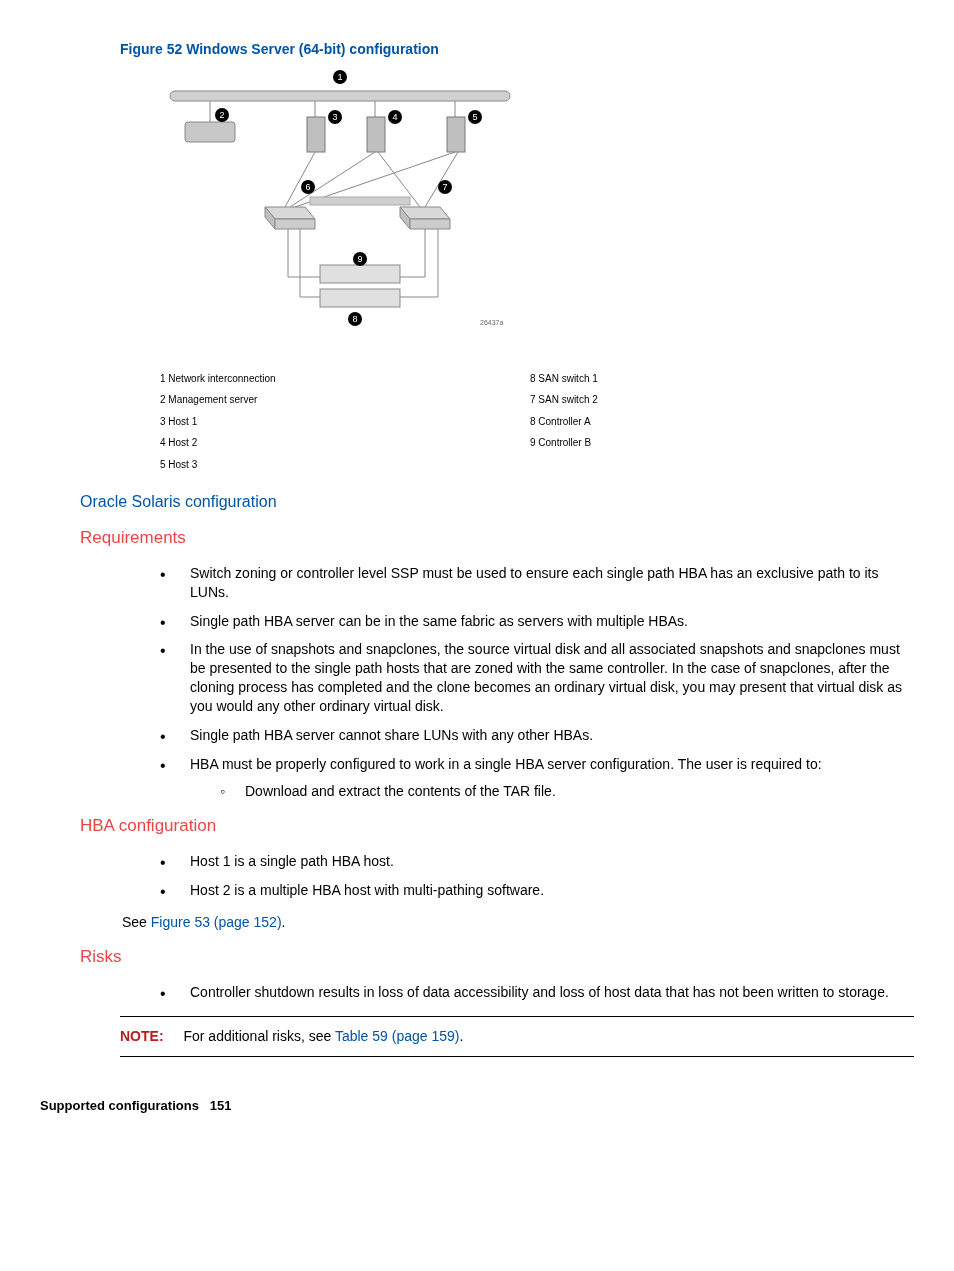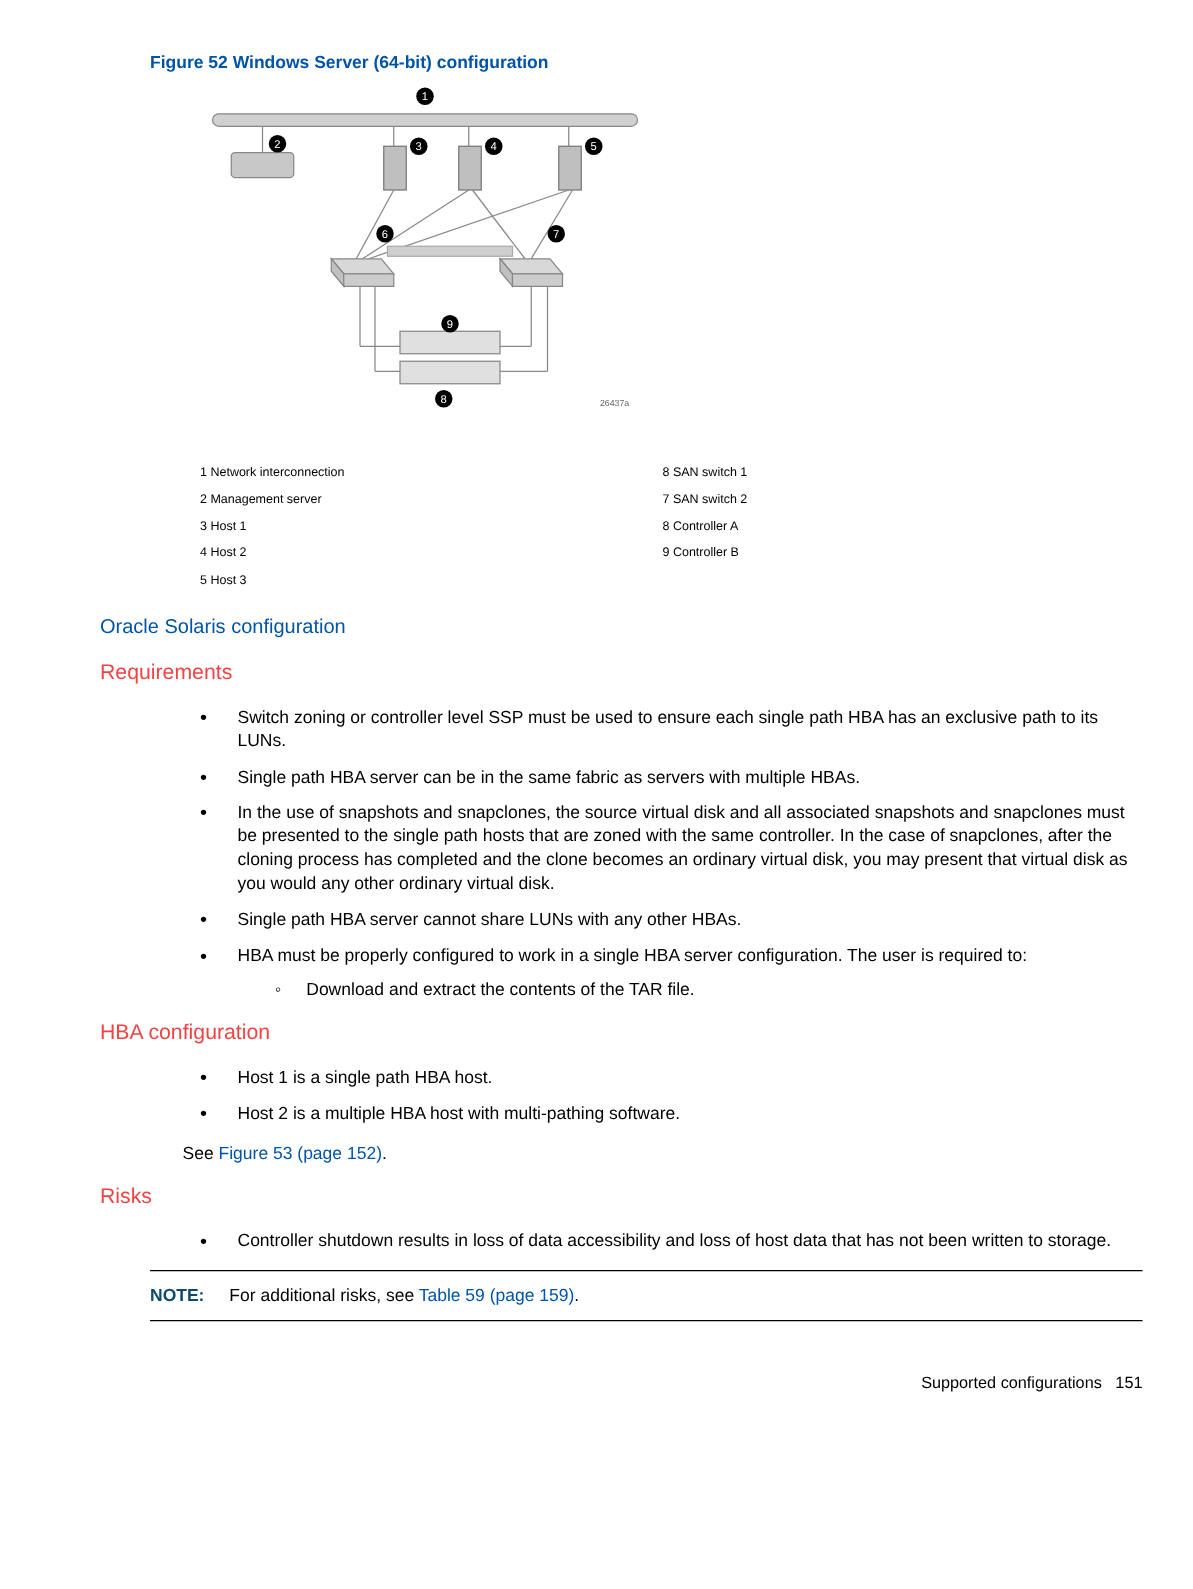--- a/index.html
+++ b/index.html
@@ -79,42 +79,43 @@
     padding-left: 25px;
     margin-bottom: 6px;
   }
   ul.sub-list > li::before {
     content: "◦";
     position: absolute;
     left: 0;
     top: 0;
   }
   .see-line {
-    margin-left: 106px;
+    margin-left: 82px;
     margin-bottom: 12px;
   }
   .link-text {
     color: #0054a6;
   }
   .note-box {
     margin-left: 80px;
     margin-right: 0;
     border-top: 1px solid #000;
     border-bottom: 1px solid #000;
     padding: 10px 0 10px 0;
   }
   .note-label {
-    color: #0c4a6e;
+    color: #b91c1c;
     font-weight: bold;
     margin-right: 16px;
   }
   .footer {
-    text-align: right;
+    text-align: left;
     margin-top: 40px;
     font-size: 13px;
+    font-weight: bold;
   }
   
   .diagram-svg text.num {
     font-family: Arial;
     font-size: 9px;
     fill: #fff;
     text-anchor: middle;
     dominant-baseline: central;
   }
   .diagram-svg .id-label {

